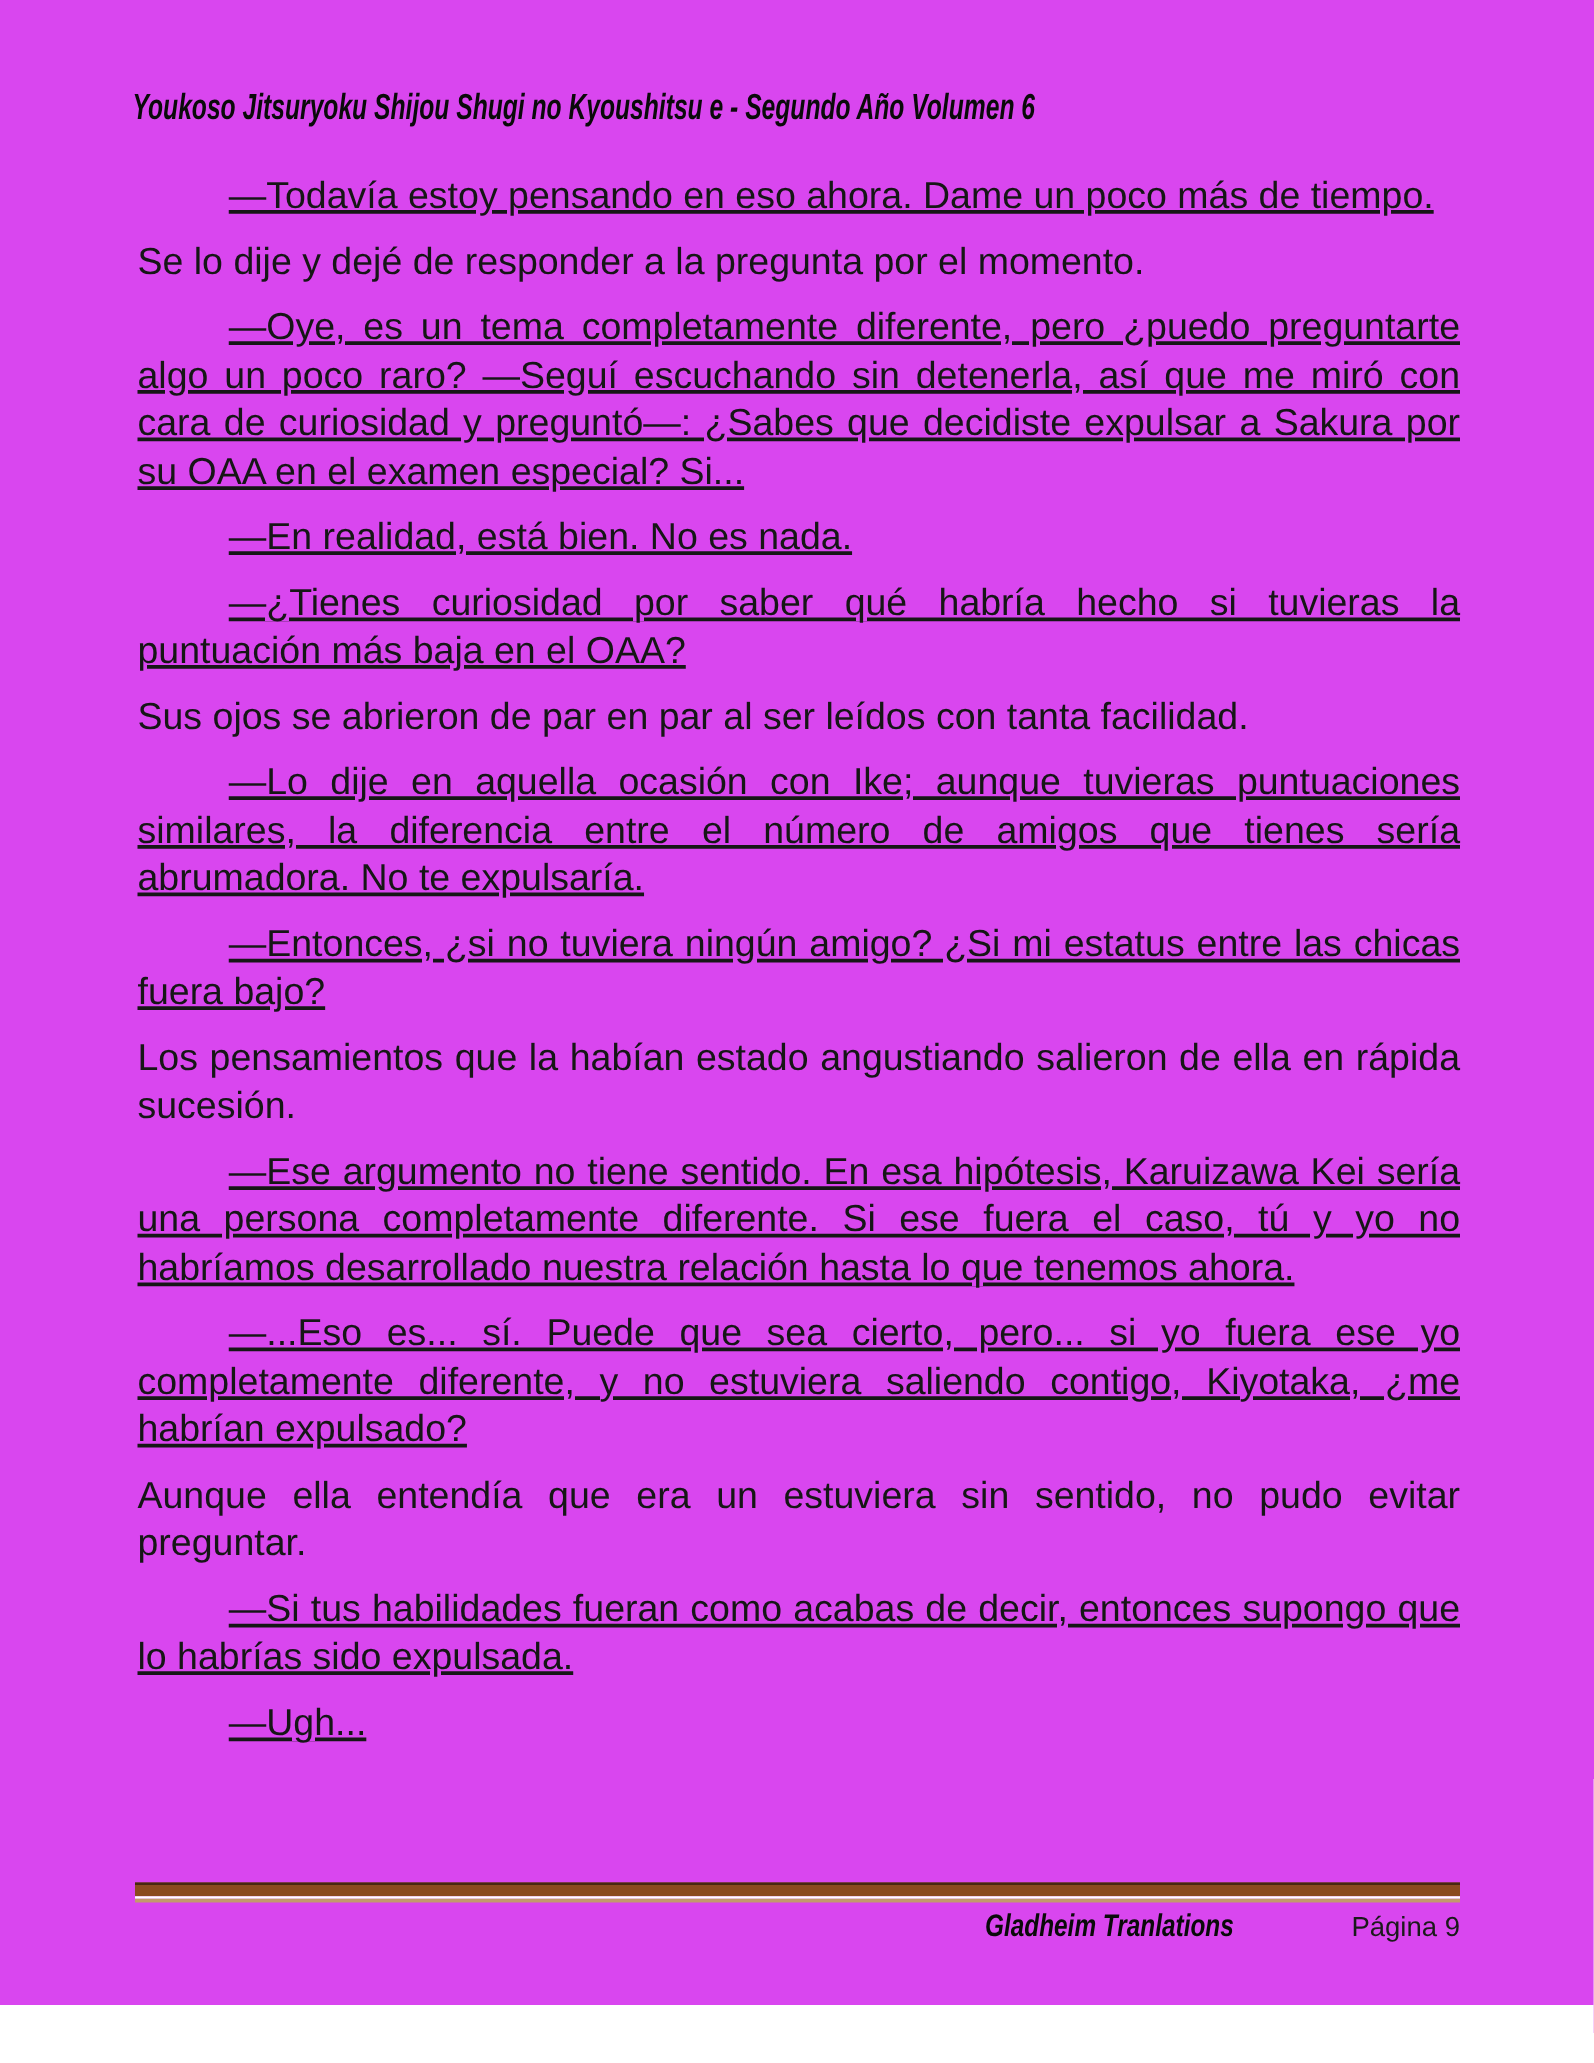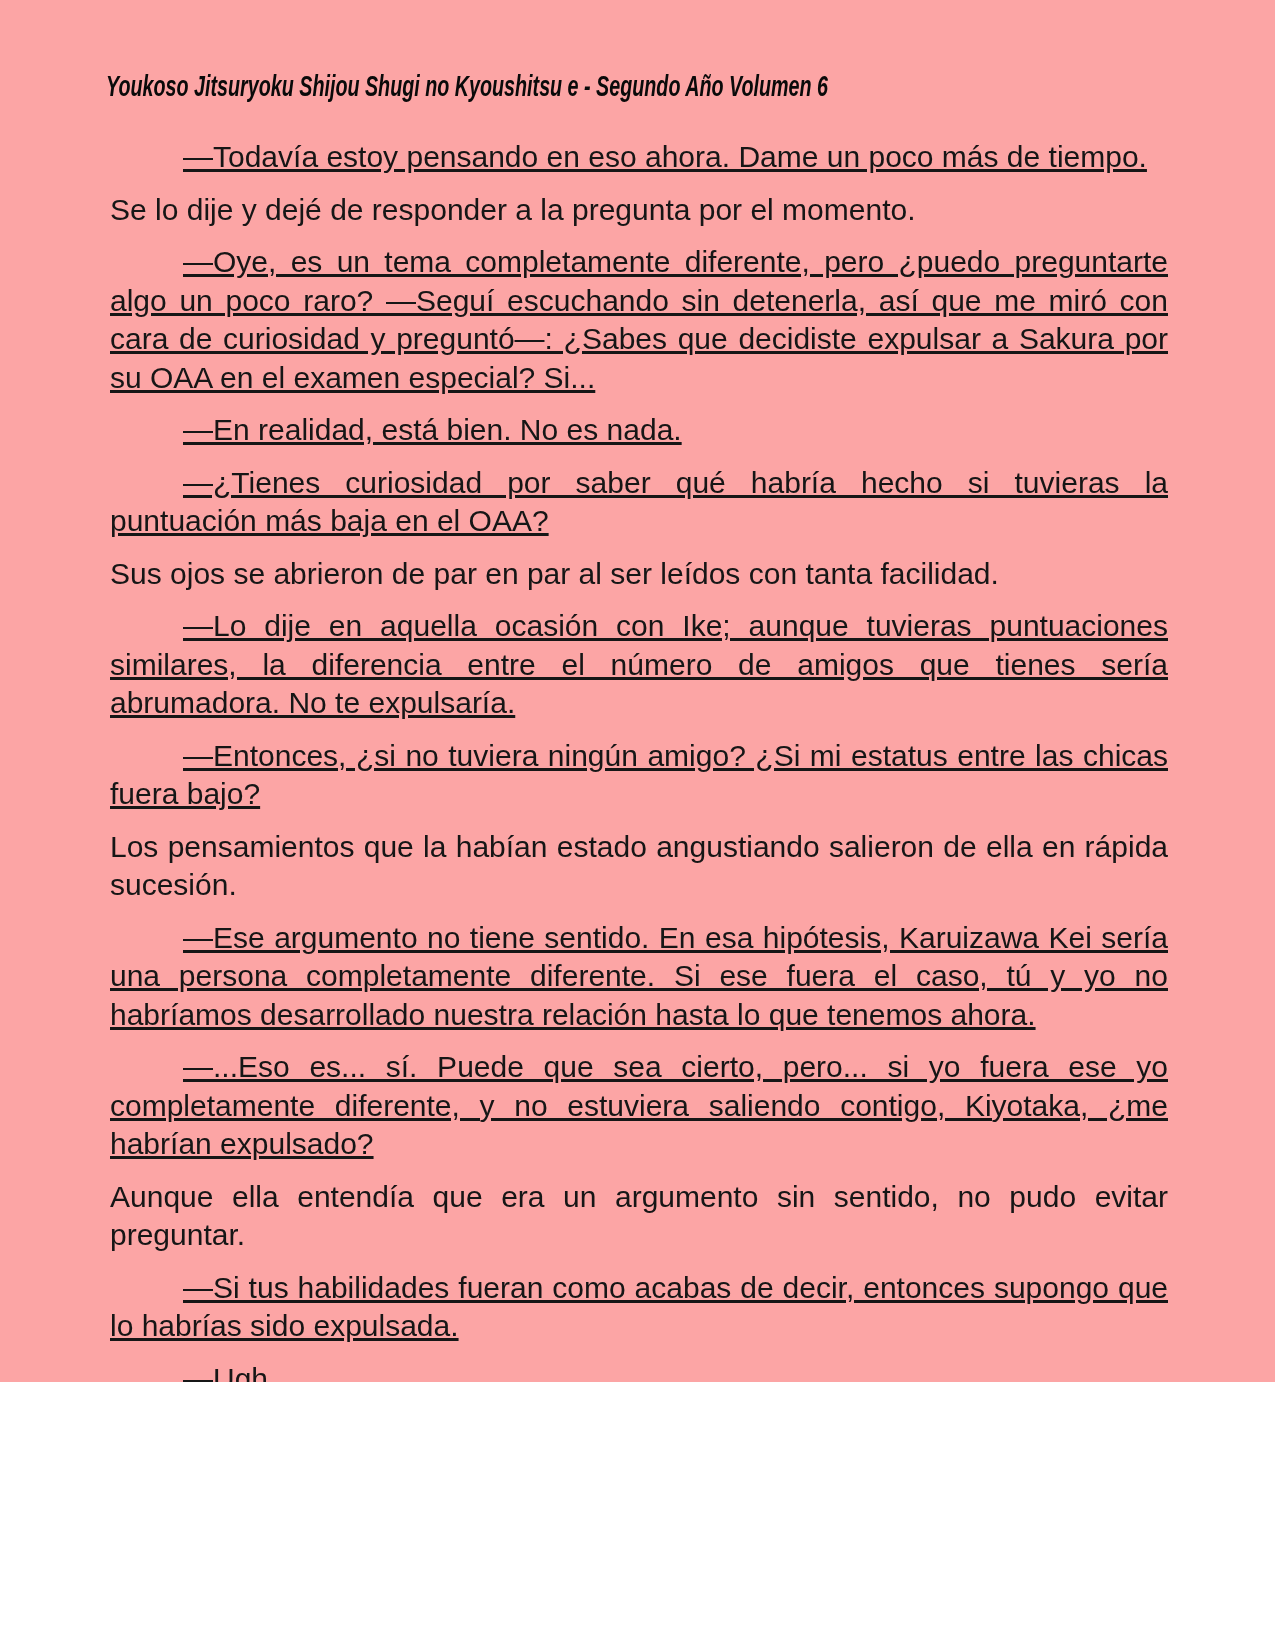--- a/index.html
+++ b/index.html
@@ -1,21 +1,21 @@
 <!DOCTYPE html>
 <html><head>
 <meta charset="utf-8">
 <style>
   * { box-sizing: border-box; }
   html, body { margin: 0; padding: 0; background: #ffffff; }
   .page {
     position: relative;
     width: 1275px;
-    height: 1382px;
-    background: #fca5a5;
+    height: 1604px;
+    background: #d946ef;
     font-family: "Liberation Sans", sans-serif;
     color: #151515;
     overflow: hidden;
   }
   .doc-header {
     position: absolute;
     top: 70px;
     left: 106px;
     right: 107px;
   }
@@ -96,21 +96,21 @@
         <p>Se lo dije y dejé de responder a la pregunta por el momento.</p>
         <p class="indent">—Oye, es un tema completamente diferente, pero ¿puedo preguntarte algo un poco raro? —Seguí escuchando sin detenerla, así que me miró con cara de curiosidad y preguntó—: ¿Sabes que decidiste expulsar a Sakura por su OAA en el examen especial? Si...</p>
         <p class="indent">—En realidad, está bien. No es nada.</p>
         <p class="indent">—¿Tienes curiosidad por saber qué habría hecho si tuvieras la puntuación más baja en el OAA?</p>
         <p>Sus ojos se abrieron de par en par al ser leídos con tanta facilidad.</p>
         <p class="indent">—Lo dije en aquella ocasión con Ike; aunque tuvieras puntuaciones similares, la diferencia entre el número de amigos que tienes sería abrumadora. No te expulsaría.</p>
         <p class="indent">—Entonces, ¿si no tuviera ningún amigo? ¿Si mi estatus entre las chicas fuera bajo?</p>
         <p>Los pensamientos que la habían estado angustiando salieron de ella en rápida sucesión.</p>
         <p class="indent">—Ese argumento no tiene sentido. En esa hipótesis, Karuizawa Kei sería una persona completamente diferente. Si ese fuera el caso, tú y yo no habríamos desarrollado nuestra relación hasta lo que tenemos ahora.</p>
         <p class="indent">—...Eso es... sí. Puede que sea cierto, pero... si yo fuera ese yo completamente diferente, y no estuviera saliendo contigo, Kiyotaka, ¿me habrían expulsado?</p>
-        <p>Aunque ella entendía que era un argumento sin sentido, no pudo evitar preguntar.</p>
+        <p>Aunque ella entendía que era un estuviera sin sentido, no pudo evitar preguntar.</p>
         <p class="indent">—Si tus habilidades fueran como acabas de decir, entonces supongo que lo habrías sido expulsada.</p>
         <p class="indent">—Ugh...</p>
       </div>
   </main>
 
   <footer class="doc-footer">
     <div class="rule-main" style="background: rgb(138, 74, 30); border-top-color: rgb(70, 39, 15);"></div>
     <div class="rule-gap"></div>
     <div class="rule-thin" style="background: rgb(194, 154, 108);"></div>
     <div class="footer-row">

